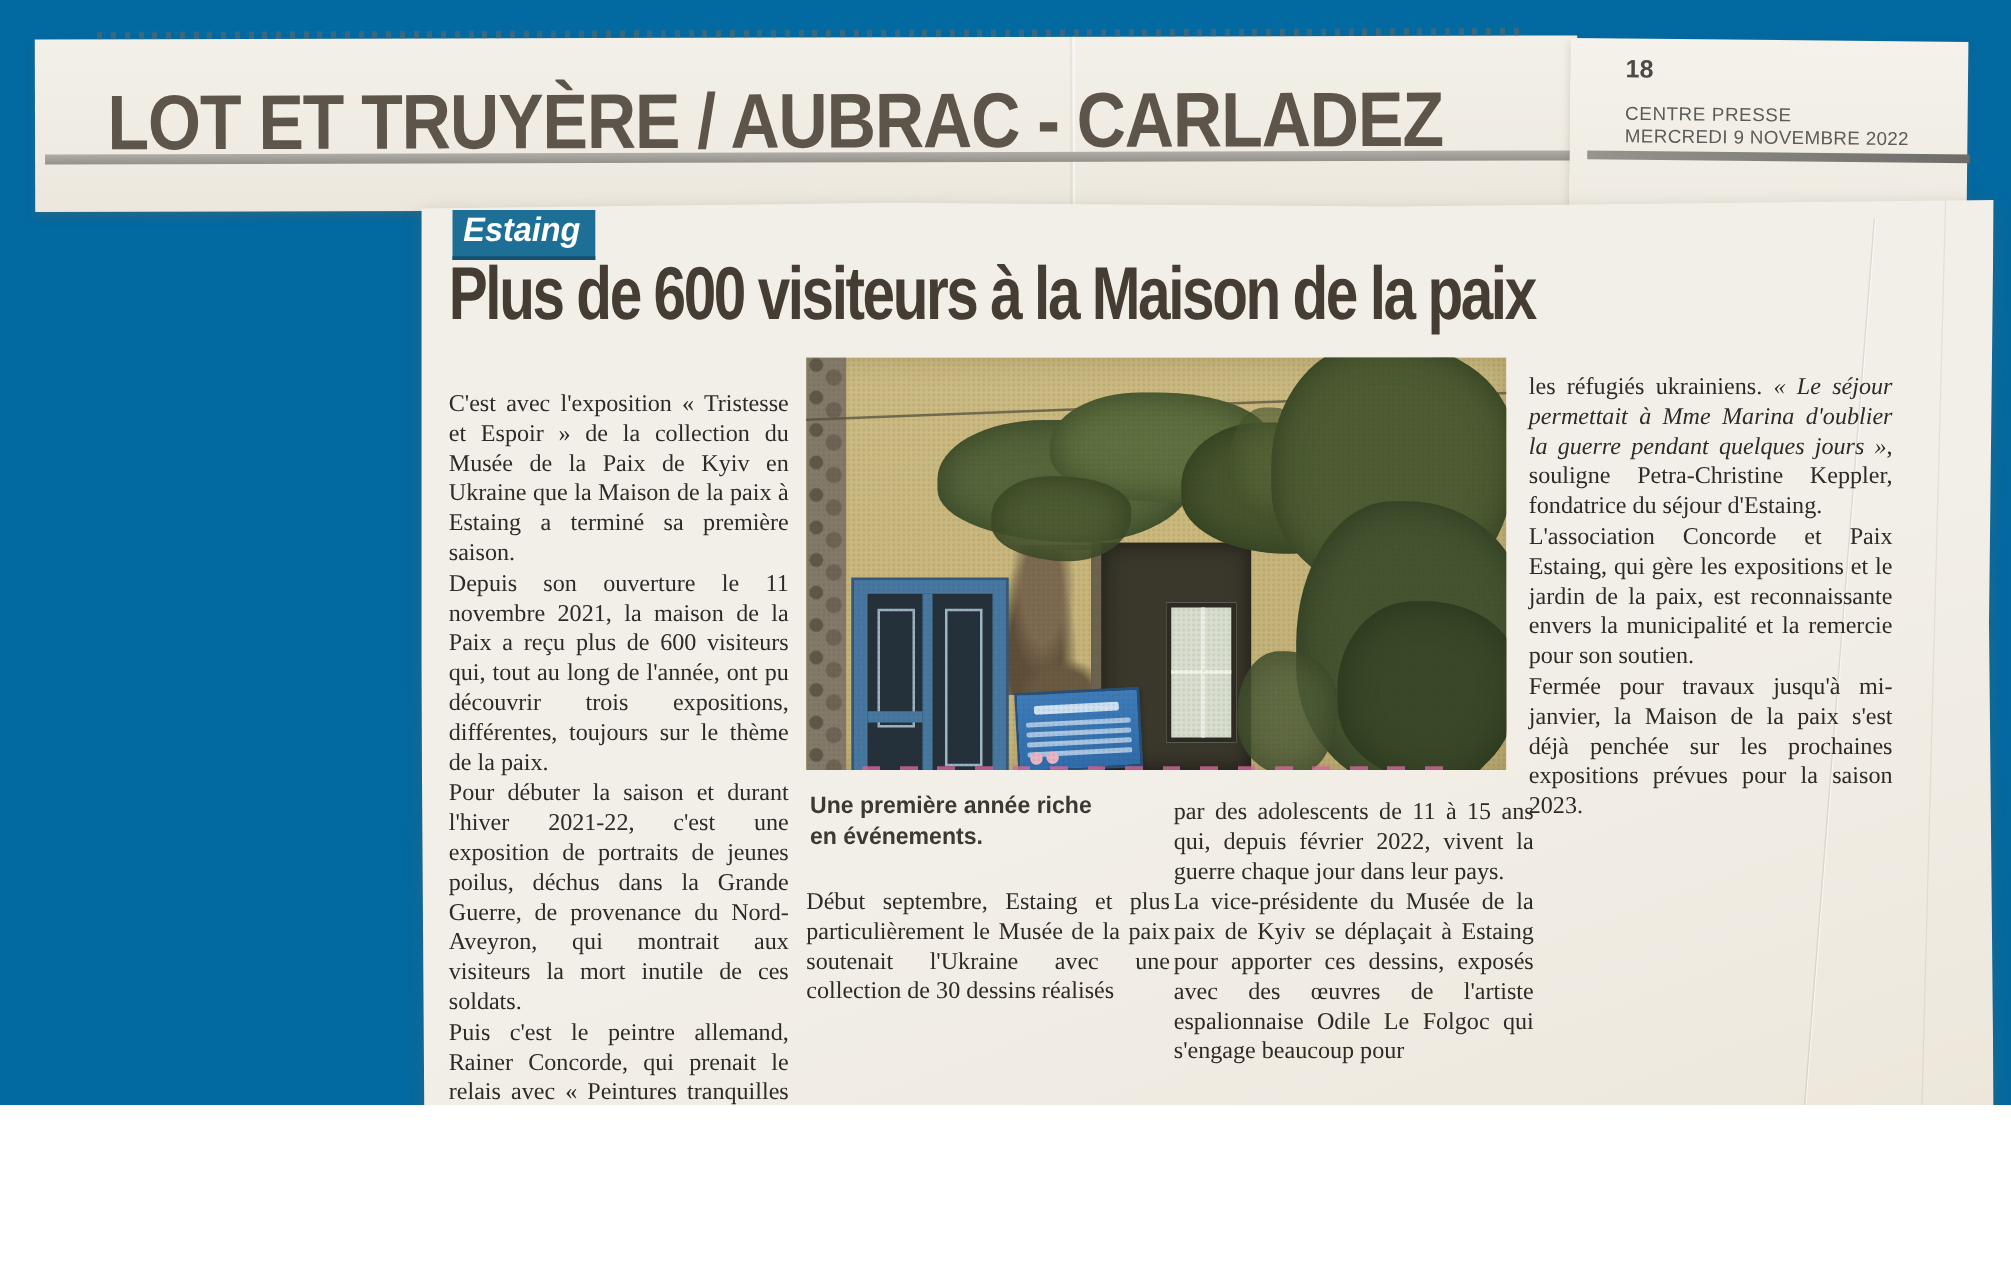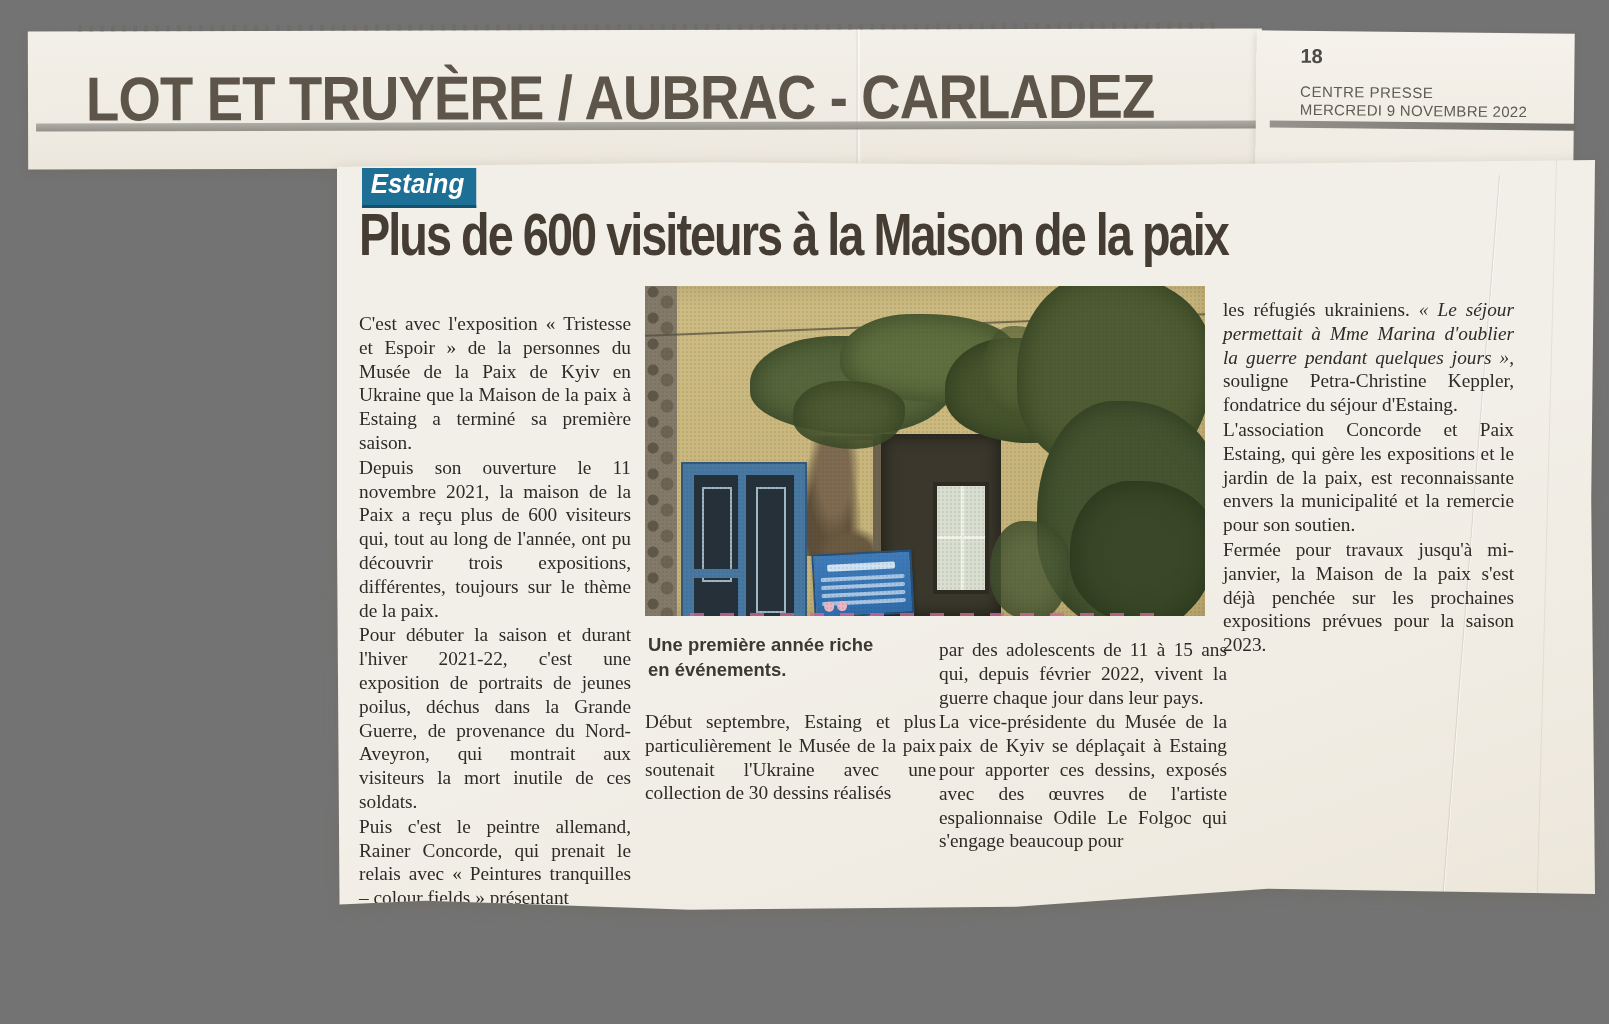--- a/index.html
+++ b/index.html
@@ -1,16 +1,16 @@
 <!DOCTYPE html>
 <html><head>
 <meta charset="utf-8">
 <style>
   html,body{margin:0;padding:0;background:#ffffff;}
-  .canvas{position:relative;width:1609px;height:1024px;background:#737373;overflow:hidden;
+  .canvas{position:relative;width:1609px;height:884px;background:#0369a1;overflow:hidden;
           font-family:"Liberation Sans",sans-serif;}
 
   
   .strip{position:absolute;left:28px;top:30px;width:1234px;height:138px;
          background:linear-gradient(180deg,#f3f0e9 0%,#efebe2 70%,#ece7dd 100%);
          box-shadow:0 4px 8px rgba(110,100,80,.28);transform:rotate(-.15deg);}
   .strip::before{content:"";position:absolute;left:50px;right:40px;top:-6px;height:6px;
          background:repeating-linear-gradient(90deg,rgba(110,105,95,.5) 0 4px,transparent 4px 11px);}
   .strip-crease{position:absolute;left:828px;top:0;width:2px;height:138px;
          background:rgba(120,110,90,.08);box-shadow:2px 0 0 rgba(255,255,255,.5);}
@@ -187,21 +187,21 @@
         <div class="ph-halftone"></div>
         <div class="ph-pinkline"></div>
       </div>
 
       <div class="caption">
         <div>Une première année riche</div>
         <div>en événements.</div>
       </div>
 
       <div class="col col1">
-        <p>C'est avec l'exposition « Tristesse et Espoir » de la personnes du Musée de la Paix de Kyiv en Ukraine que la Maison de la paix à Estaing a terminé sa première saison.</p>
+        <p>C'est avec l'exposition « Tristesse et Espoir » de la collection du Musée de la Paix de Kyiv en Ukraine que la Maison de la paix à Estaing a terminé sa première saison.</p>
         <p>Depuis son ouverture le 11 novembre 2021, la maison de la Paix a reçu plus de 600 visiteurs qui, tout au long de l'année, ont pu découvrir trois expositions, différentes, toujours sur le thème de la paix.</p>
         <p>Pour débuter la saison et durant l'hiver 2021-22, c'est une exposition de portraits de jeunes poilus, déchus dans la Grande Guerre, de provenance du Nord-Aveyron, qui montrait aux visiteurs la mort inutile de ces soldats.</p>
         <p>Puis c'est le peintre allemand, Rainer Concorde, qui prenait le relais avec « Peintures tranquilles – colour fields » présentant</p>
       </div>
 
       <div class="col col2">
         <p>Début septembre, Estaing et plus particulièrement le Musée de la paix soutenait l'Ukraine avec une collection de 30 dessins réalisés</p>
       </div>
 
       <div class="col col3">

